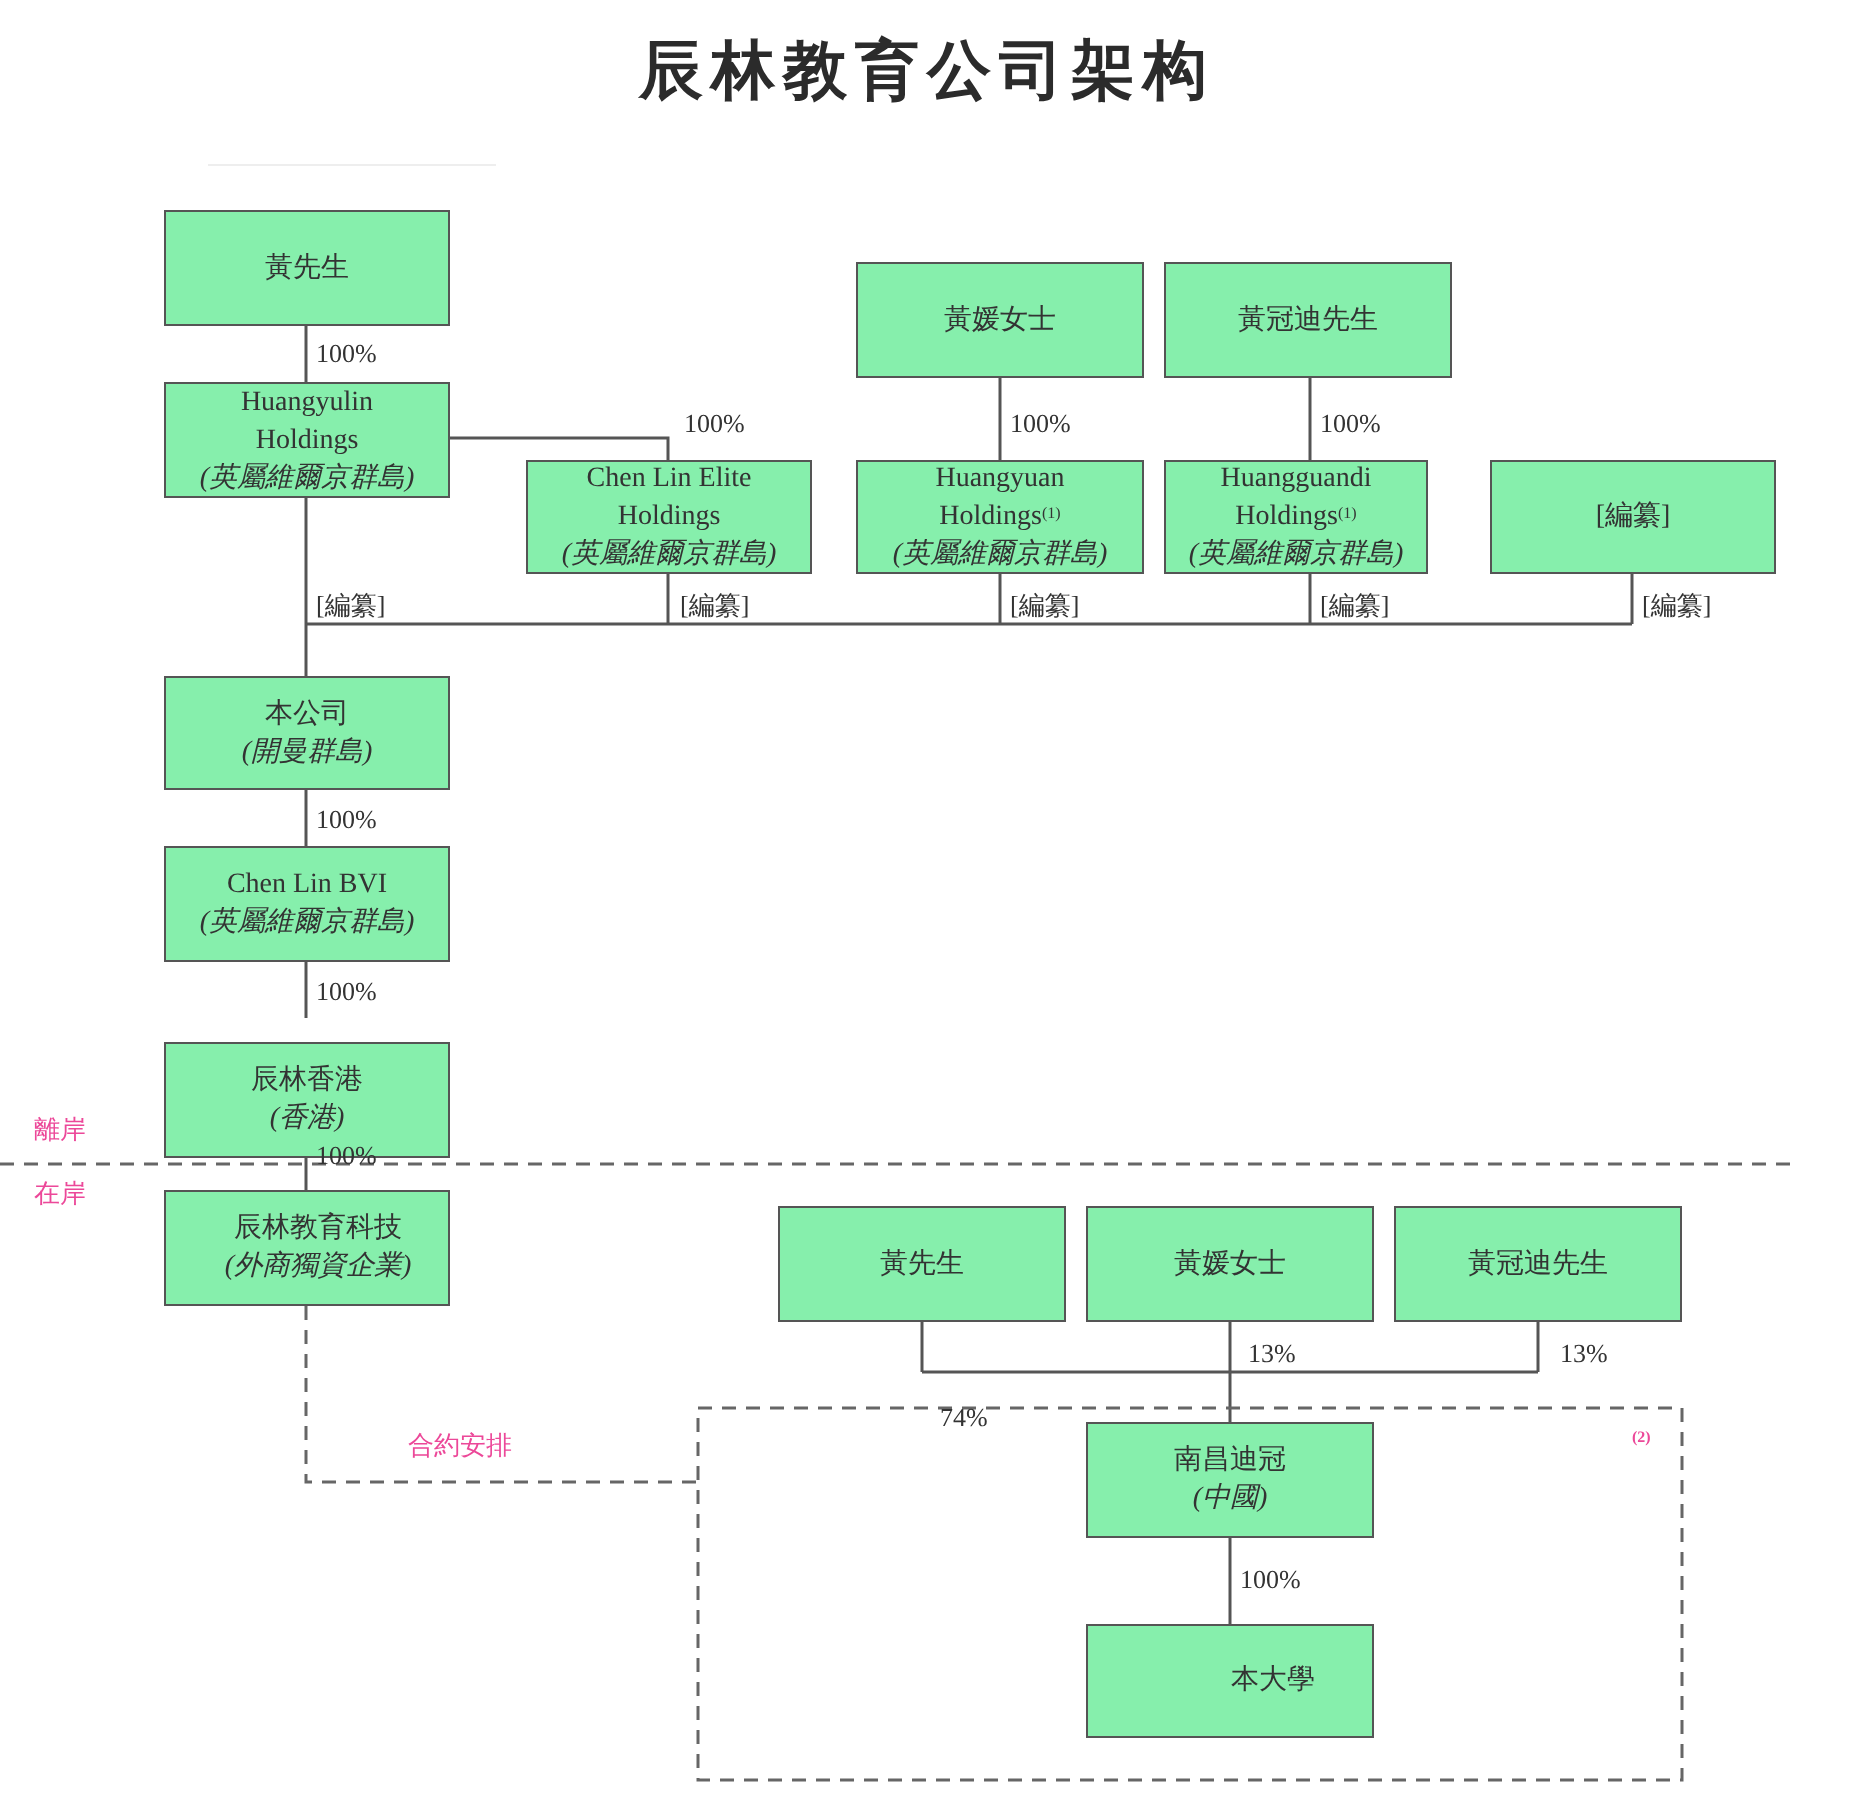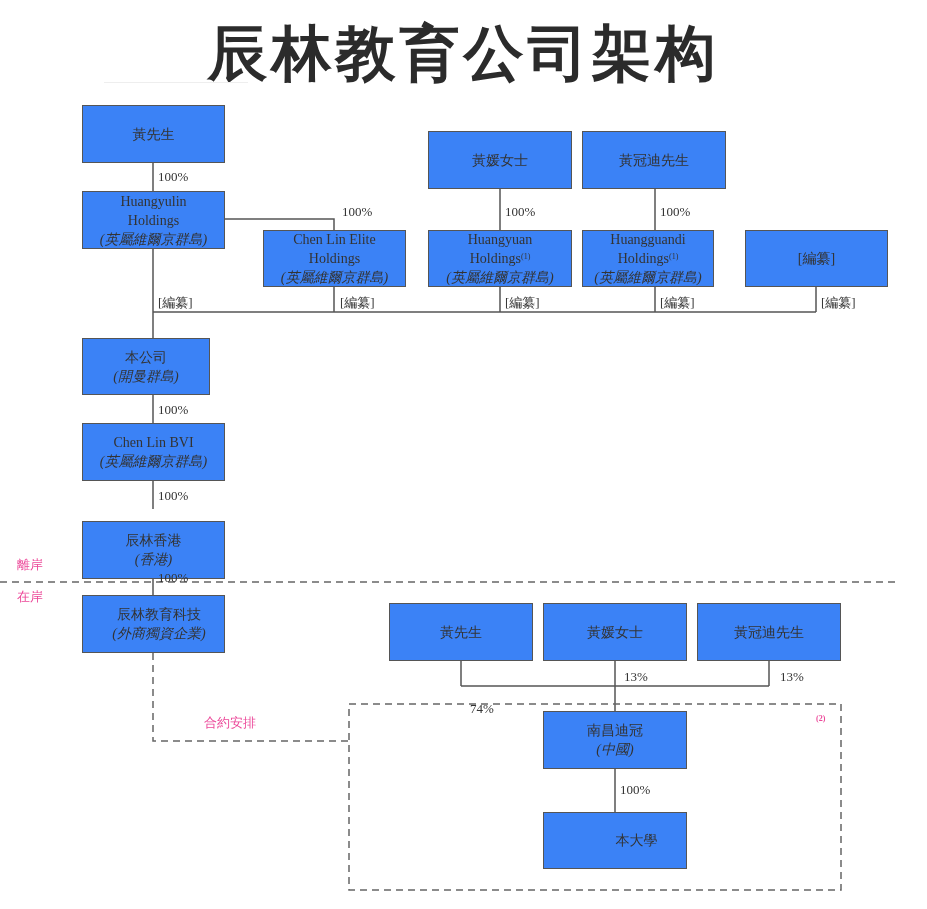--- a/index.html
+++ b/index.html
@@ -1,19 +1,19 @@
 <!DOCTYPE html>
 <html><head>
 <meta charset="utf-8">
 <style>
   html, body { margin: 0; padding: 0; background: #ffffff; }
   body { width: 927px; height: 909px; position: relative; overflow: hidden; font-family: "Liberation Serif", "DejaVu Serif", serif; color: #333; }
-  .title { position: absolute; left: 0; top: 14px; width: 927px; text-align: center; font-family: "DejaVu Sans", sans-serif; font-weight: bold; font-size: 60px; letter-spacing: 4px; color: #2b2b2b; }
+  .title { position: absolute; left: 0; top: 14px; width: 927px; text-align: center; font-family: "DejaVu Sans", sans-serif; font-weight: bold; font-size: 32px; letter-spacing: 4px; color: #2b2b2b; }
   .title-rule { position: absolute; left: 104px; top: 82px; width: 144px; height: 1px; background: #eee; }
-  .box { position: absolute; box-sizing: border-box; border: 1.5px solid #555; background: #3b82f6; display: flex; flex-direction: column; align-items: center; justify-content: center; text-align: center; font-size: 14px; line-height: 19px; color: #333; }
+  .box { position: absolute; box-sizing: border-box; border: 1.5px solid #555; background: #86efac; display: flex; flex-direction: column; align-items: center; justify-content: center; text-align: center; font-size: 14px; line-height: 19px; color: #333; }
   .box .it { font-style: italic; }
   .box sup { font-size: 8px; vertical-align: top; position: relative; top: -2px; }
   .pct { position: absolute; font-size: 13px; color: #333; background: transparent; }
   .lbl { position: absolute; font-size: 13px; color: #ec4899; }
   svg.lines { position: absolute; left: 0; top: 0; width: 927px; height: 909px; }
 </style>
 </head>
 <body>
 
 <div class="title">辰林教育公司架构</div>
@@ -101,21 +101,21 @@
 <div class="box" style="left:745px;top:230px;width:143px;height:57px;">
   <span>[編纂]</span>
 </div>
 
 <div class="pct" style="left:158px;top:294px;">[編纂]</div>
 <div class="pct" style="left:340px;top:294px;">[編纂]</div>
 <div class="pct" style="left:505px;top:294px;">[編纂]</div>
 <div class="pct" style="left:660px;top:294px;">[編纂]</div>
 <div class="pct" style="left:821px;top:294px;">[編纂]</div>
 
-<div class="box" style="left:82px;top:338px;width:128px;height:57px;">
+<div class="box" style="left:82px;top:338px;width:143px;height:57px;">
   <span>本公司</span>
   <span class="it">(開曼群島)</span>
 </div>
 <div class="pct" style="left:158px;top:402px;">100%</div>
 
 <div class="box" style="left:82px;top:423px;width:143px;height:58px;">
   <span>Chen Lin BVI</span>
   <span class="it">(英屬維爾京群島)</span>
 </div>
 <div class="pct" style="left:158px;top:488px;">100%</div>

